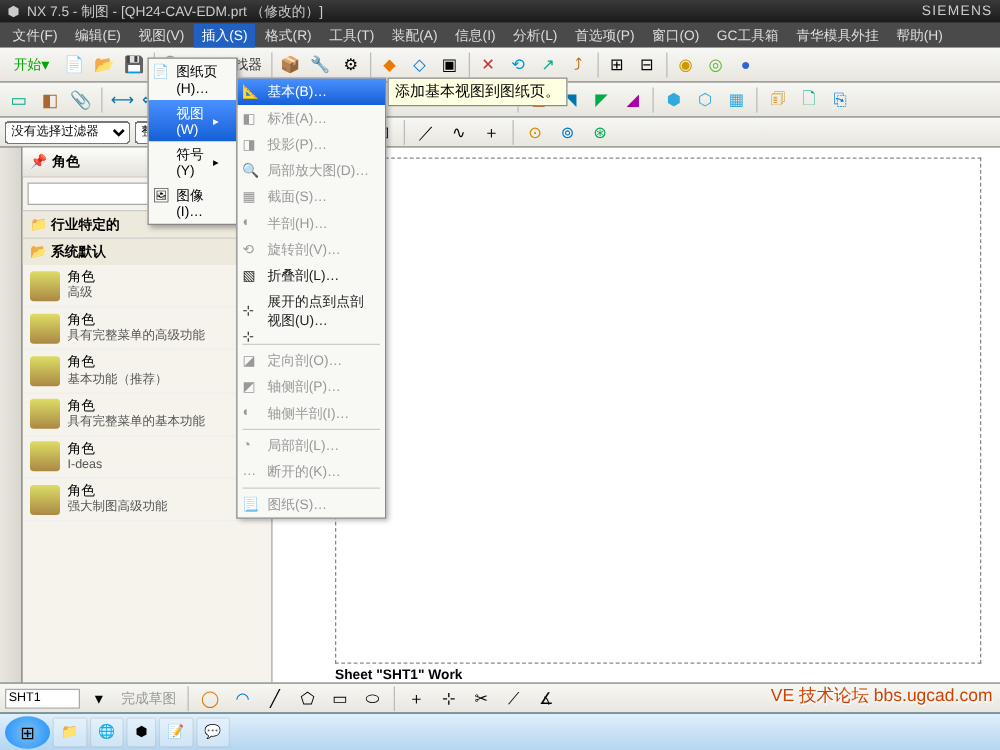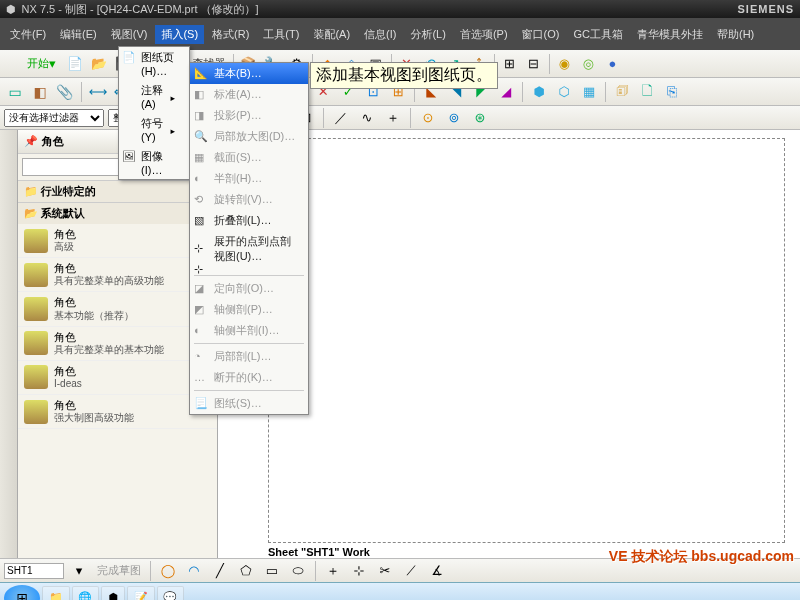--- a/index.html
+++ b/index.html
@@ -1,22 +1,22 @@
 <!DOCTYPE html>
 <html><head>
 <meta charset="utf-8">
 <style>
 * { margin:0; padding:0; box-sizing:border-box; font-family:"Microsoft YaHei","SimSun",sans-serif; font-size:11px; }
 body { width:800px; height:600px; background:#2a2a2a; overflow:hidden; position:relative; }
 .titlebar { height:18px; background:linear-gradient(#3a3a3a,#1a1a1a); color:#ccc; display:flex; align-items:center; padding:0 6px; justify-content:space-between; }
 .titlebar .left{display:flex;align-items:center;gap:6px}
-.menubar { height:32px; background:#4a4a4a; color:#ddd; display:flex; align-items:center; padding:0 4px; gap:2px; }
+.menubar { height:20px; background:#4a4a4a; color:#ddd; display:flex; align-items:center; padding:0 4px; gap:2px; }
 .menubar span { padding:2px 6px; cursor:pointer; }
 .menubar span.active { background:#2060c0; color:#fff; }
-.toolbar1 { height:28px; background:linear-gradient(#f7f7f4,#e8e6de); border-bottom:1px solid #bbb; display:flex; align-items:center; padding:0 20px; gap:2px; }
+.toolbar1 { height:28px; background:linear-gradient(#f7f7f4,#e8e6de); border-bottom:1px solid #bbb; display:flex; align-items:center; padding:0 4px; gap:2px; }
 .toolbar2 { height:28px; background:linear-gradient(#f7f7f4,#e8e6de); border-bottom:1px solid #bbb; display:flex; align-items:center; padding:0 4px; gap:3px; }
 .toolbar3 { height:24px; background:linear-gradient(#f7f7f4,#e8e6de); border-bottom:1px solid #bbb; display:flex; align-items:center; padding:0 4px; gap:4px; }
 .tbtn { width:22px; height:22px; border:1px solid transparent; display:flex; align-items:center; justify-content:center; border-radius:2px; cursor:pointer; font-size:13px;}
 .sep { width:1px; height:20px; background:#bbb; margin:0 2px; }
 .label { color:#333; padding:0 3px; }
 .content { display:flex; height:calc(600px - 18px - 20px - 28px - 28px - 24px - 24px - 30px); }
 .leftpanel { width:18px; background:linear-gradient(90deg,#e8e6de,#d8d6ce); border-right:1px solid #aaa; }
 .navpanel { width:200px; background:#f5f3eb; border-right:1px solid #aaa; overflow:hidden;}
 .navhead { background:linear-gradient(#fdfdfa,#e5e3da); padding:4px 6px; border-bottom:1px solid #ccc; font-weight:bold; display:flex; align-items:center; gap:4px;}
 .navinput { margin:4px; width:calc(100% - 8px); height:18px; border:1px solid #aaa; background:#fff;}
@@ -33,38 +33,38 @@
 .cascade1 .mi { padding:3px 14px 3px 22px; display:flex; justify-content:space-between; align-items:center; position:relative;}
 .cascade1 .mi.hl{background:linear-gradient(#4a90ff,#1560d8);color:#fff}
 .cascade1 .mi .arr::after{content:"▸";font-size:9px}
 .cascade1 .mi .ico{position:absolute;left:3px;top:3px;width:14px;height:14px;font-size:11px;display:flex;align-items:center;justify-content:center}
 .cascade2 { position:absolute; left:189px; top:62px; width:120px; background:#f8f8f5; border:1px solid #888; box-shadow:2px 2px 4px rgba(0,0,0,.3); z-index:101;}
 .cascade2 .mi { padding:3px 10px 3px 24px; display:flex; align-items:center; position:relative; color:#222;}
 .cascade2 .mi.dis{color:#999}
 .cascade2 .mi.hl{background:linear-gradient(#4a90ff,#1560d8);color:#fff}
 .cascade2 .mi .ico{position:absolute;left:4px;width:14px;height:14px;font-size:11px}
 .cascade2 hr{border:none;border-top:1px solid #ccc;margin:2px 4px}
-.tooltip{position:absolute;left:310px;top:62px;background:#ffffe1;border:1px solid #888;padding:2px 5px;z-index:102;font-size:16px}
+.tooltip{position:absolute;left:310px;top:62px;background:#ffffe1;border:1px solid #888;padding:2px 5px;z-index:102;font-size:12px}
 .statusbar{height:24px;background:linear-gradient(#f7f7f4,#e8e6de);border-top:1px solid #bbb;display:flex;align-items:center;padding:0 4px;gap:4px}
 .statusbar input{width:60px;height:16px;border:1px solid #aaa;font-size:10px;padding:0 2px}
 .taskbar{height:30px;background:linear-gradient(#dfeffc,#b5d6f0);display:flex;align-items:center;padding:0 4px;gap:2px;border-top:1px solid #7ab}
 .taskbar .start{width:36px;height:26px;background:radial-gradient(circle,#7ec0ee,#1e90ff);border-radius:50%;display:flex;align-items:center;justify-content:center;font-size:14px}
 .taskbar .titem{height:24px;padding:0 6px;background:rgba(255,255,255,.3);border:1px solid rgba(0,0,0,.1);border-radius:2px;display:flex;align-items:center}
-.watermark{position:absolute;right:6px;bottom:34px;color:#d04000;font-weight:bold;font-size:14px;text-shadow:1px 1px #fff;z-index:50}
+.watermark{position:absolute;right:6px;bottom:34px;color:#d04000;font-weight:normal;font-size:14px;text-shadow:1px 1px #fff;z-index:50}
 .toolbar2 .ico{font-size:14px}
 </style>
 </head>
 <body>
 
 <div class="titlebar">
   <div class="left">
     <span>⬢</span>
     <span>NX 7.5 - 制图 - [QH24-CAV-EDM.prt （修改的）]</span>
   </div>
-  <span style="font-weight:bold;letter-spacing:1px">SIEMENS</span>
+  <span style="font-weight:normal;letter-spacing:1px">SIEMENS</span>
 </div>
 
 <div class="menubar">
   <span>文件(F)</span>
   <span>编辑(E)</span>
   <span>视图(V)</span>
   <span class="active">插入(S)</span>
   <span>格式(R)</span>
   <span>工具(T)</span>
   <span>装配(A)</span>
@@ -218,23 +218,23 @@
     <div class="sheet"></div>
     <div class="sheetlabel">Sheet "SHT1" Work</div>
   </div>
 </div>
 
 <div class="cascade1" id="c1">
     <div class="mi">
       <span class="ico">📄</span>
       <span>图纸页(H)…</span>
     </div>
-    <div class="mi">
+    <div class="mi hl">
       <span class="ico"></span>
-      <span>注释(A)</span>
+      <span>视图(W)</span>
       <span class="arr"></span>
     </div>
     <div class="mi">
       <span class="ico"></span>
       <span>符号(Y)</span>
       <span class="arr"></span>
     </div>
     <div class="mi">
       <span class="ico">🖼</span>
       <span>图像(I)…</span>

